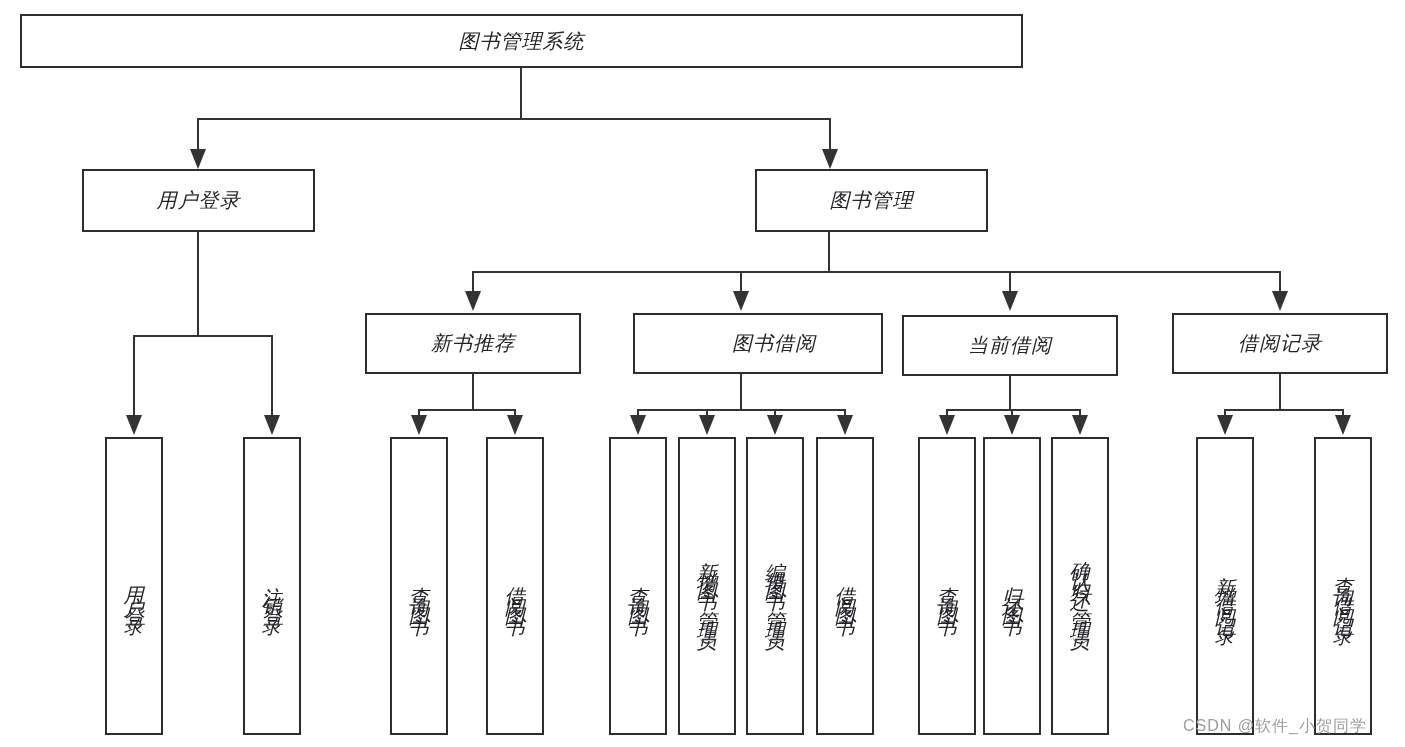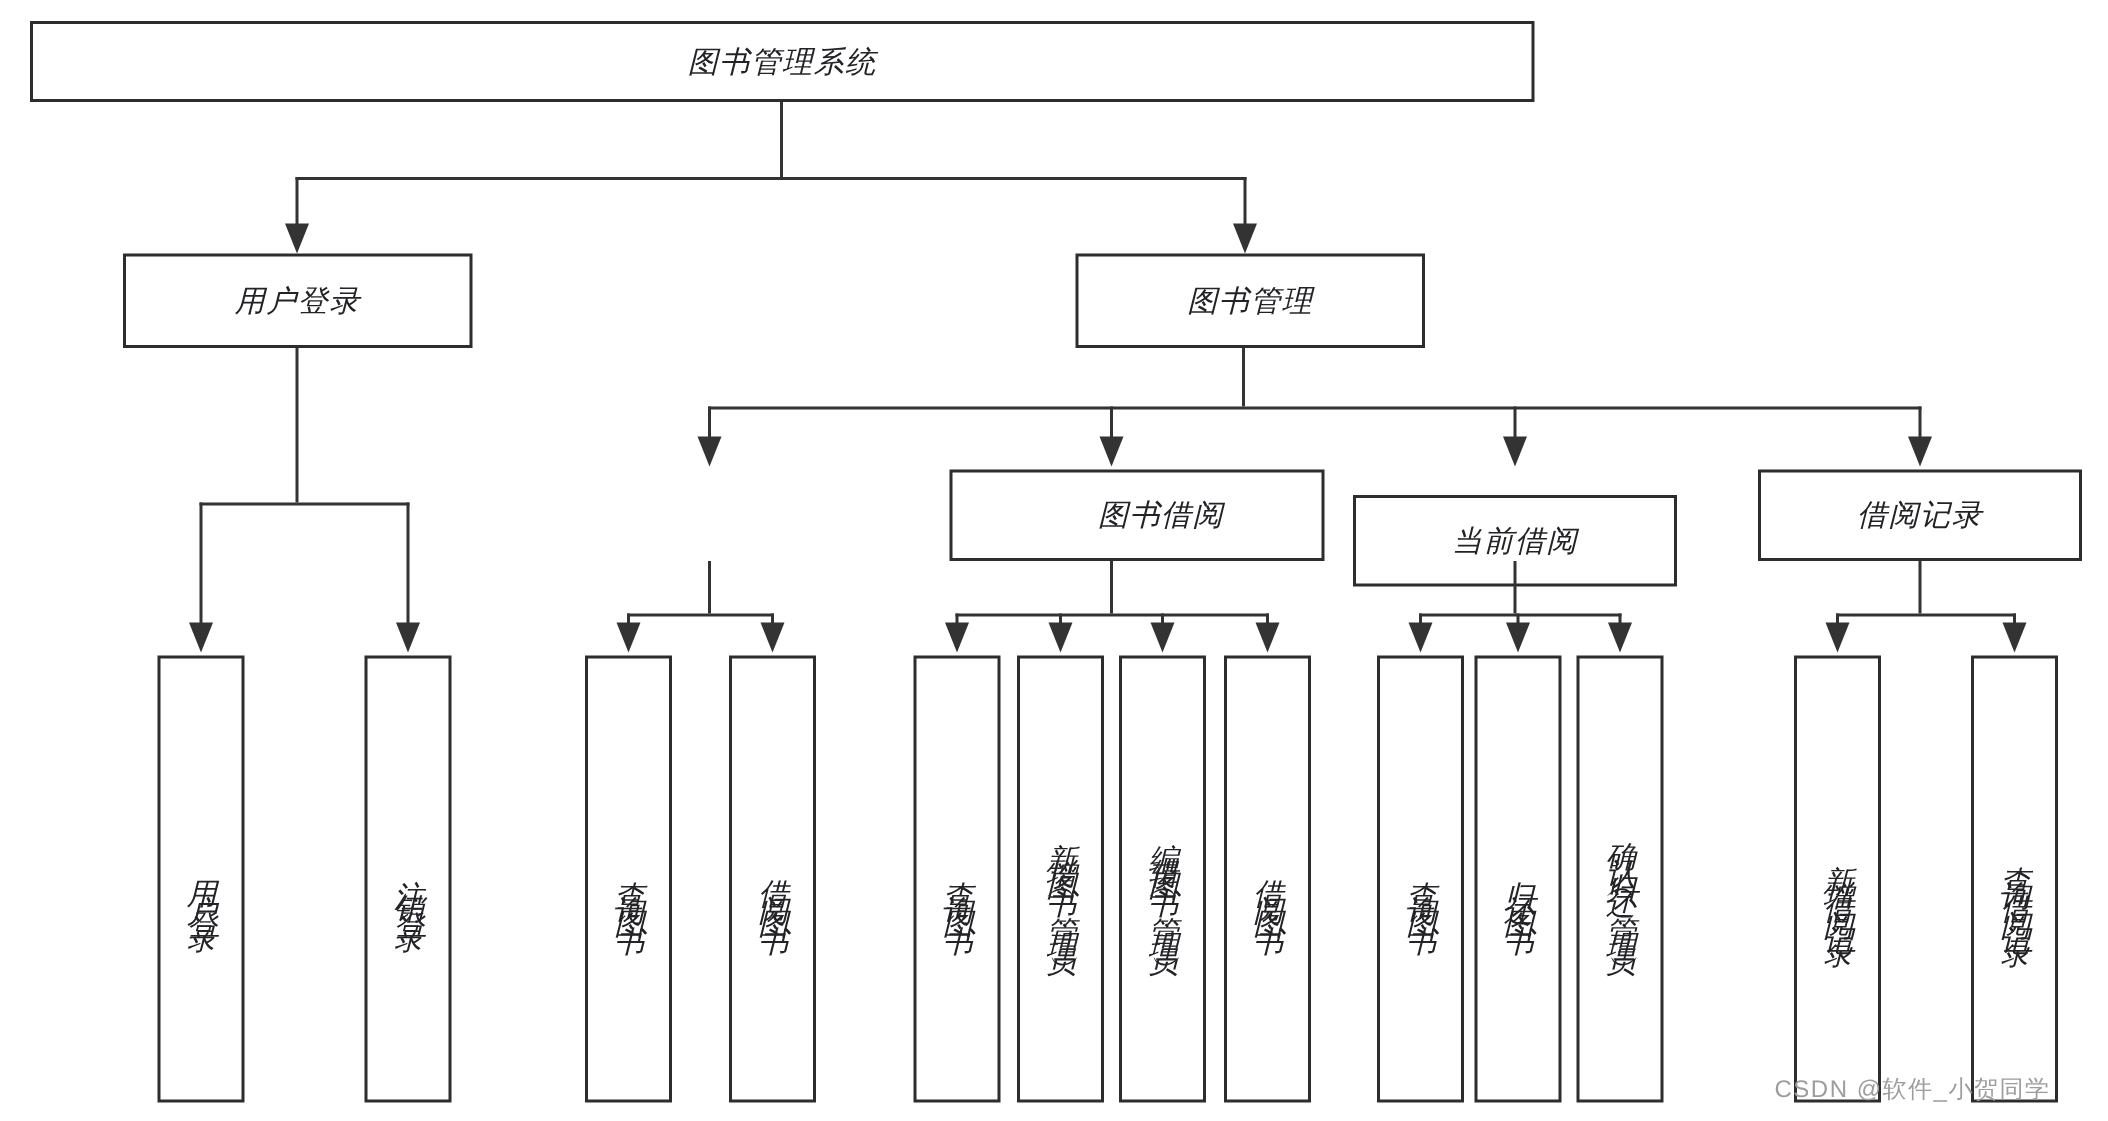--- a/index.html
+++ b/index.html
@@ -69,21 +69,21 @@
   <div class="vline" style="left:520px;top:68px;height:50px;"></div>
   <div class="hline" style="left:197px;top:118px;width:634px;"></div>
   <div class="vline" style="left:197px;top:118px;height:36px;"></div>
   <div class="arrow" style="left:190px;top:149px;"></div>
   <div class="vline" style="left:829px;top:118px;height:36px;"></div>
   <div class="arrow" style="left:822px;top:149px;"></div>
 
   <div class="box" style="left:82px;top:169px;width:233px;height:63px;">
     <span class="hlbl">用户登录</span>
   </div>
-  <div class="box" style="left:717px;top:169px;width:233px;height:63px;">
+  <div class="box" style="left:755px;top:169px;width:233px;height:63px;">
     <span class="hlbl">图书管理</span>
   </div>
 
   <div class="vline" style="left:197px;top:232px;height:103px;"></div>
   <div class="hline" style="left:133px;top:335px;width:140px;"></div>
   <div class="vline" style="left:133px;top:335px;height:82px;"></div>
   <div class="arrow" style="left:126px;top:415px;"></div>
   <div class="vline" style="left:271px;top:335px;height:82px;"></div>
   <div class="arrow" style="left:264px;top:415px;"></div>
 
@@ -91,24 +91,27 @@
   <div class="hline" style="left:472px;top:271px;width:809px;"></div>
   <div class="vline" style="left:472px;top:271px;height:22px;"></div>
   <div class="arrow" style="left:465px;top:291px;"></div>
   <div class="vline" style="left:740px;top:271px;height:22px;"></div>
   <div class="arrow" style="left:733px;top:291px;"></div>
   <div class="vline" style="left:1009px;top:271px;height:22px;"></div>
   <div class="arrow" style="left:1002px;top:291px;"></div>
   <div class="vline" style="left:1279px;top:271px;height:22px;"></div>
   <div class="arrow" style="left:1272px;top:291px;"></div>
 
+  <div class="box" style="left:365px;top:313px;width:216px;height:61px;">
+    <span class="hlbl">新书推荐</span>
+  </div>
   <div class="box" style="left:633px;top:313px;width:250px;height:61px;padding-left:32px;">
     <span class="hlbl">图书借阅</span>
   </div>
-  <div class="box" style="left:902px;top:330px;width:216px;height:61px;">
+  <div class="box" style="left:902px;top:315px;width:216px;height:61px;">
     <span class="hlbl">当前借阅</span>
   </div>
   <div class="box" style="left:1172px;top:313px;width:216px;height:61px;">
     <span class="hlbl">借阅记录</span>
   </div>
 
   <div class="vline" style="left:472px;top:374px;height:35px;"></div>
   <div class="hline" style="left:418px;top:409px;width:98px;"></div>
   <div class="vline" style="left:418px;top:409px;height:10px;"></div>
   <div class="arrow" style="left:411px;top:415px;"></div>

